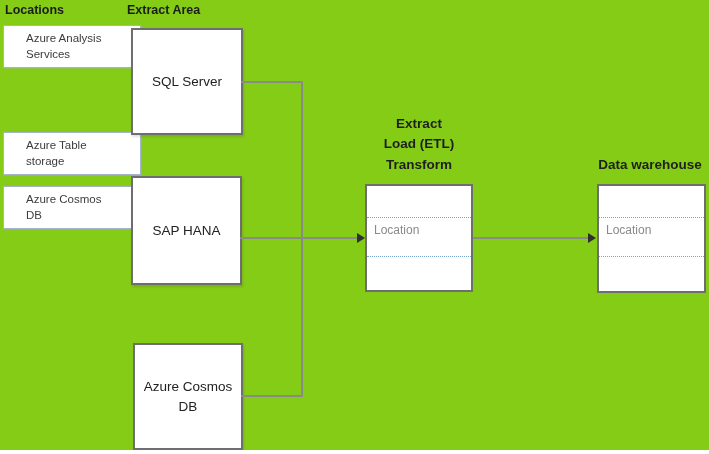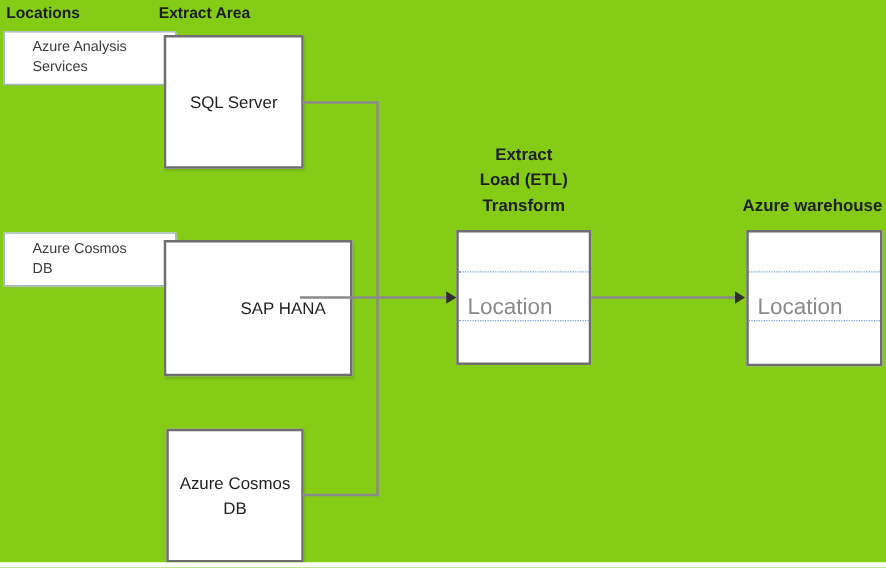--- a/index.html
+++ b/index.html
@@ -44,21 +44,21 @@
     display: flex;
     align-items: center;
     justify-content: center;
     text-align: center;
     font-size: 13.5px;
     color: #222222;
     line-height: 1.45;
     box-shadow: 1px 2px 2px rgba(0,0,0,0.12);
   }
   #box-sql    { left: 131px; top: 28px;  width: 108px; height: 103px; }
-  #box-sap    { left: 131px; top: 192px; width: 107px; height: 105px; padding-left: 40px; }
+  #box-sap    { left: 131px; top: 176px; width: 107px; height: 105px; }
   #box-cosmos { left: 133px; top: 343px; width: 106px; height: 103px; }
 
   .hline { position: absolute; height: 2px; background: #8a8a8a; }
   .vline { position: absolute; width: 2px;  background: #8a8a8a; }
   .arrow-right {
     position: absolute;
     width: 0; height: 0;
     border-top: 5px solid transparent;
     border-bottom: 5px solid transparent;
     border-left: 8px solid #2f2f2f;
@@ -88,33 +88,33 @@
     left: 0; right: 0;
     top: 31px;
     height: 38px;
     border-top: 1px dotted #7ba3cf;
     border-bottom: 1px dotted #7ba3cf;
     cursor: pointer;
   }
   .placeholder {
     display: block;
     padding: 5px 0 0 7px;
-    font-size: 18px;
+    font-size: 12px;
     color: #8a8a8a;
-    margin-top: 12px;
   }
 </style>
 </head>
 <body>
 
 <div id="canvas">
 
   <div class="hdr" id="loc-hdr">Locations</div>
 
   <div class="loc-box" style="top:25px">Azure Analysis Services</div>
+  <div class="loc-box" style="top:132px">Azure Table storage</div>
   <div class="loc-box" style="top:186px">Azure Cosmos DB</div>
 
   <div class="hdr" id="aa-hdr">Extract Area</div>
 
   <div class="src-box" id="box-sql">
     <span>SQL Server</span>
   </div>
   <div class="src-box" id="box-sap">
     <span>SAP HANA</span>
   </div>
@@ -134,20 +134,20 @@
     <div>Extract</div>
     <div>Load (ETL)</div>
     <div>Transform</div>
   </div>
   <div class="target-box" id="etl-box">
     <div class="drop-zone">
       <span class="placeholder">Location</span>
     </div>
   </div>
 
-  <div class="diagram-title" id="dw-title">Azure warehouse</div>
+  <div class="diagram-title" id="dw-title">Data warehouse</div>
   <div class="target-box" id="dw-box">
     <div class="drop-zone">
       <span class="placeholder">Location</span>
     </div>
   </div>
 
 </div>
 
 </body></html>

